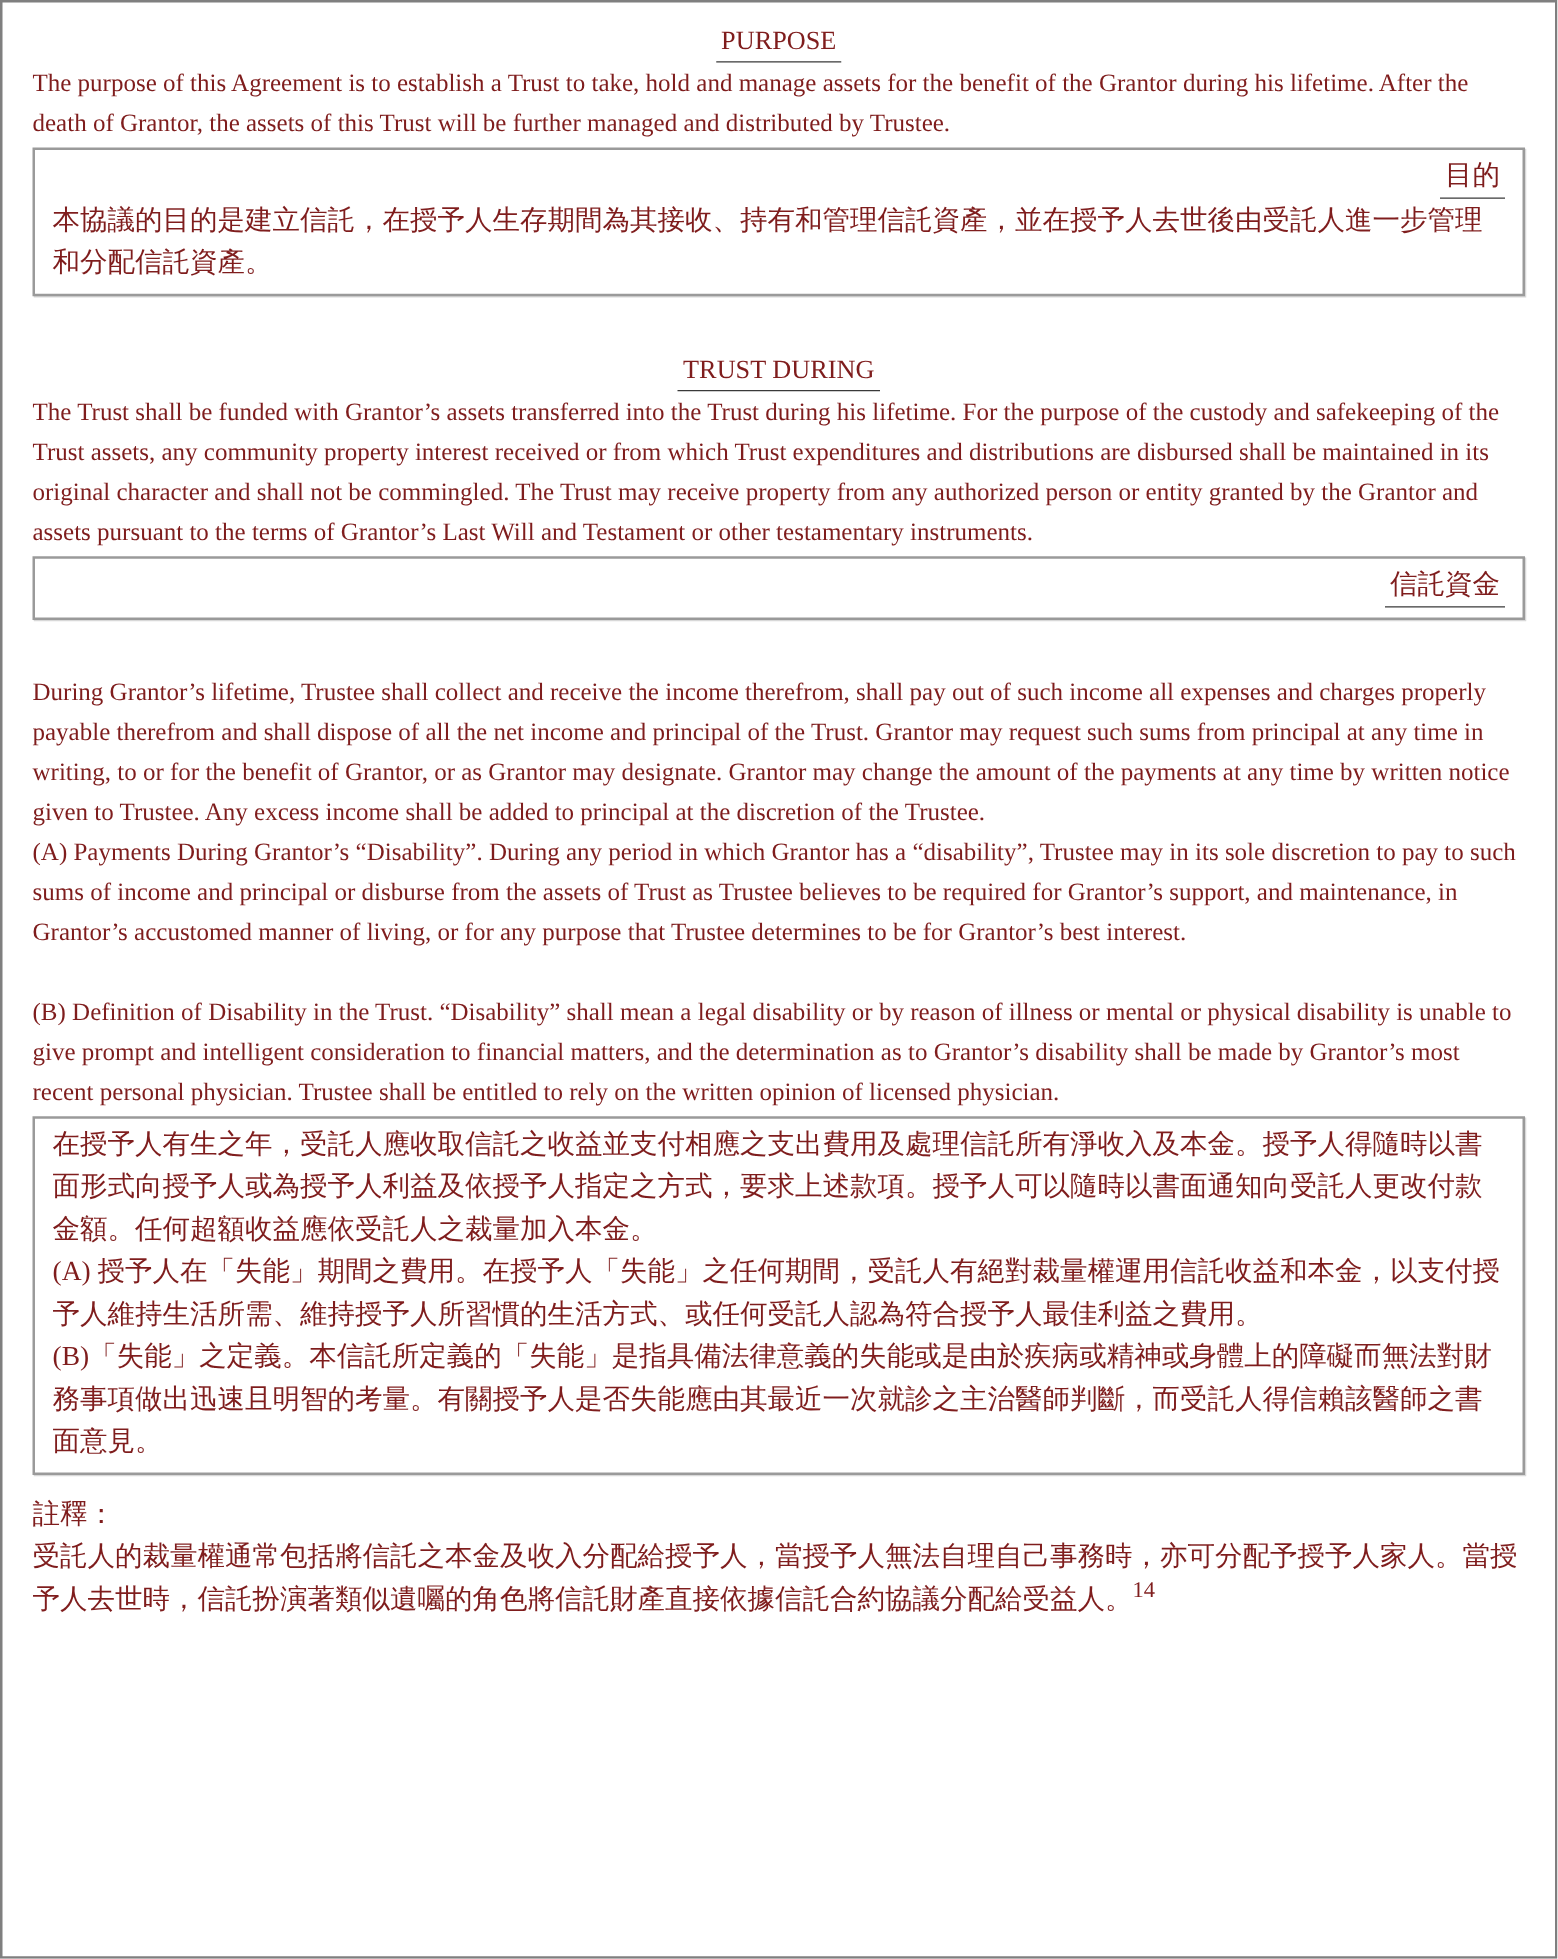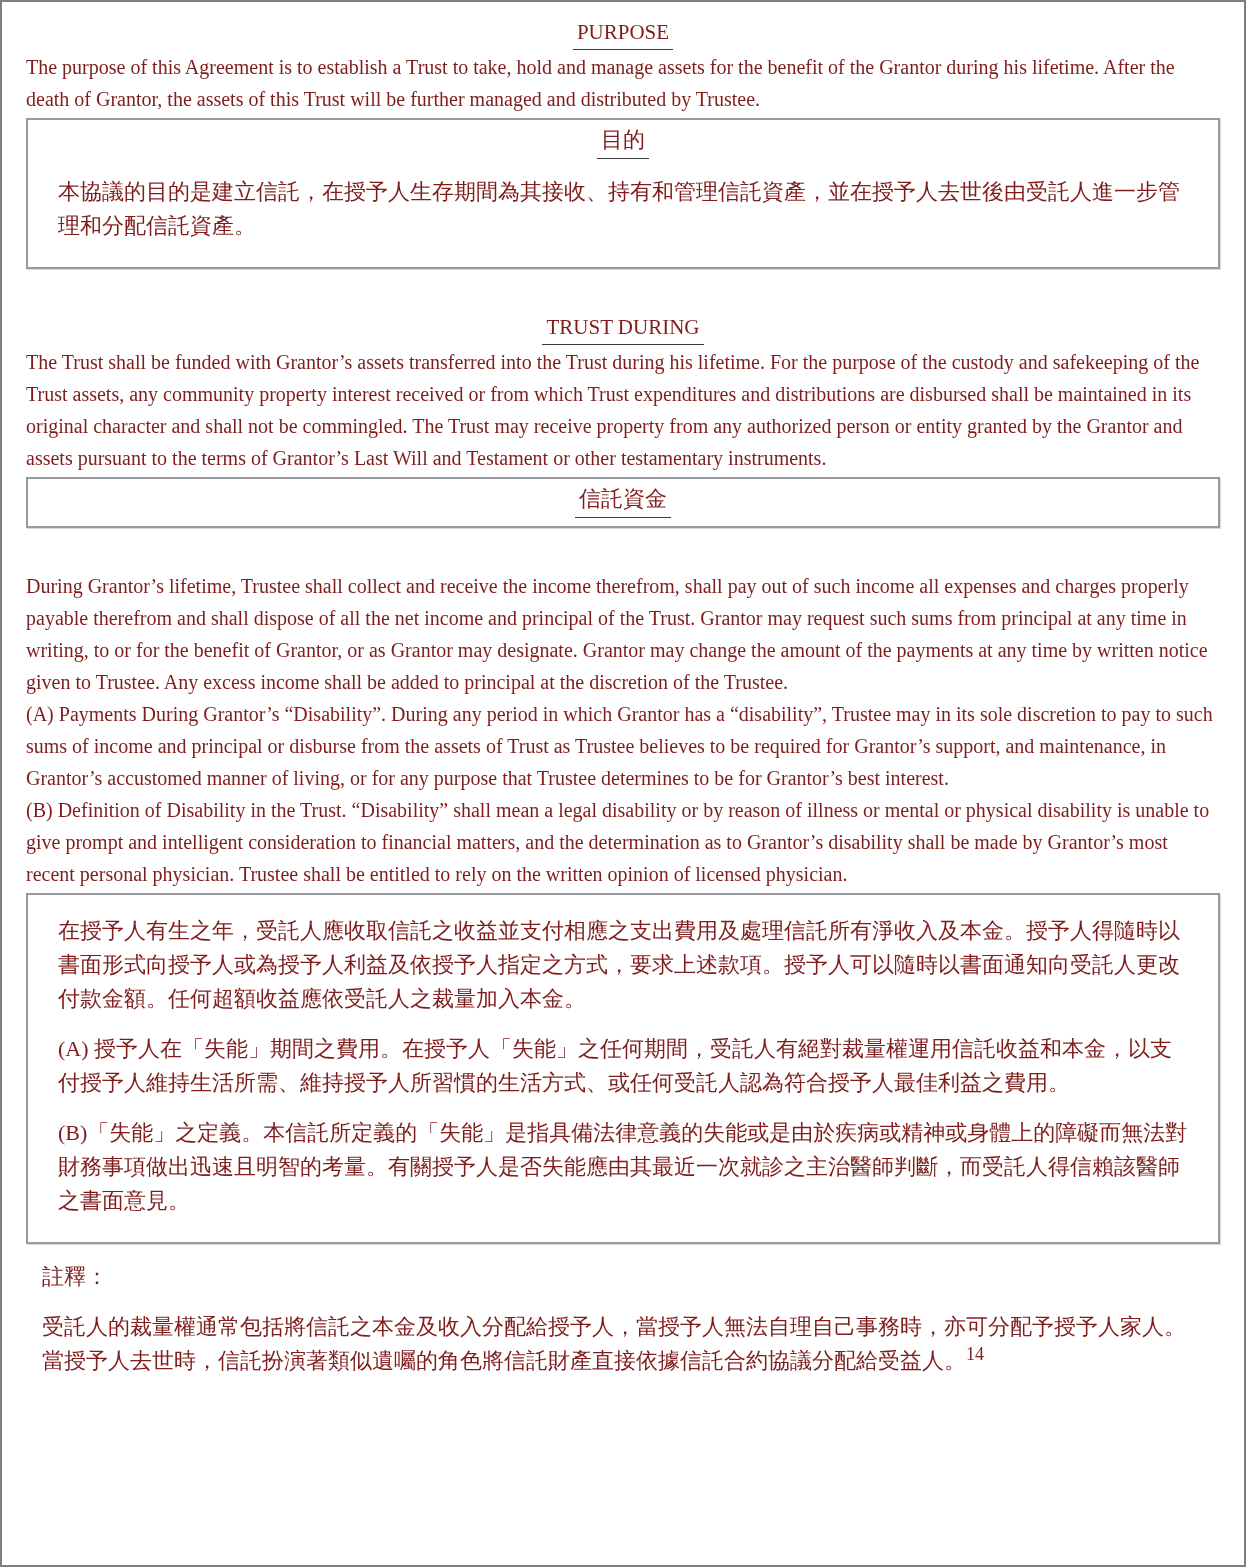--- a/index.html
+++ b/index.html
@@ -21,53 +21,54 @@
   }
   .en-text {
     font-size: 20px;
     line-height: 32px;
     margin: 0;
     text-align: left;
   }
   .cjk-text {
     font-size: 22px;
     line-height: 34px;
-    margin: 16px;
+    margin: 0;
     text-align: left;
   }
   .section-heading {
     text-align: center;
     font-size: 21px;
     line-height: 32px;
     margin: 0 0 1px 0;
     font-weight: normal;
   }
   .section-heading .underlined,
   .box-heading .underlined {
     display: inline-block;
     border-bottom: 1px solid #3a3a3a;
     padding: 0 4px 1px 4px;
   }
   .box-heading {
-    text-align: center;
+    text-align: right;
     font-size: 22px;
     line-height: 34px;
     margin: 0;
     font-weight: normal;
   }
   .translation-box {
     border: 2px solid #9a9a9a;
     box-shadow: 1px 1px 0 #d8d8d8;
     margin: 3px 0 0 0;
     padding: 3px 14px 8px 14px;
   }
   .gap-section {
     margin-top: 42px;
   }
   .clause-gap {
+    margin-top: 32px;
   }
   .footnote-block {
     margin-top: 14px;
   }
   sup {
     font-size: 18px;
     line-height: 0;
   }
 </style>
 </head>

